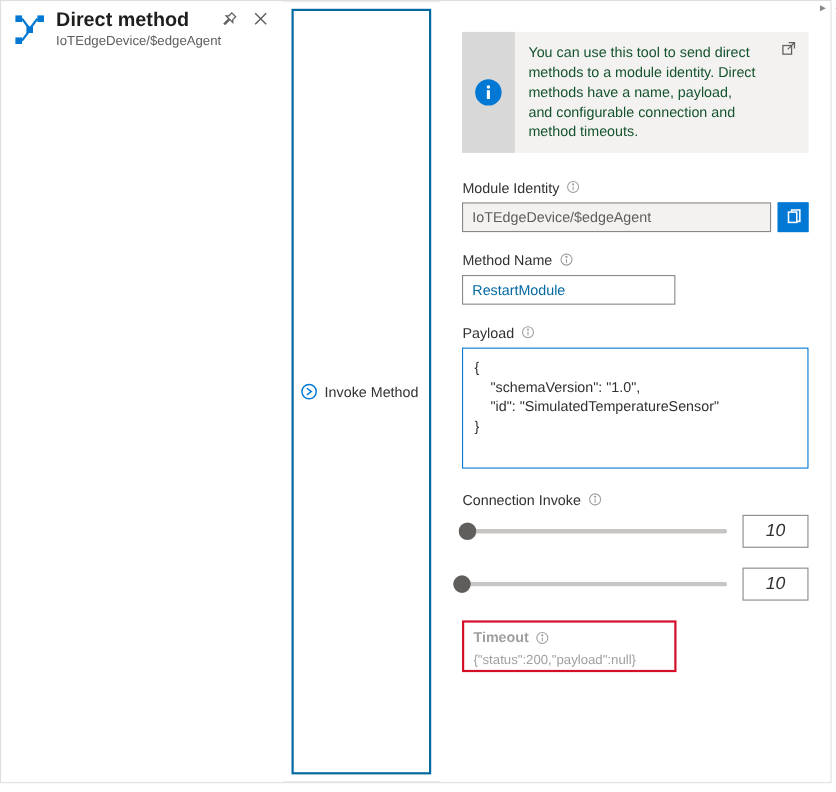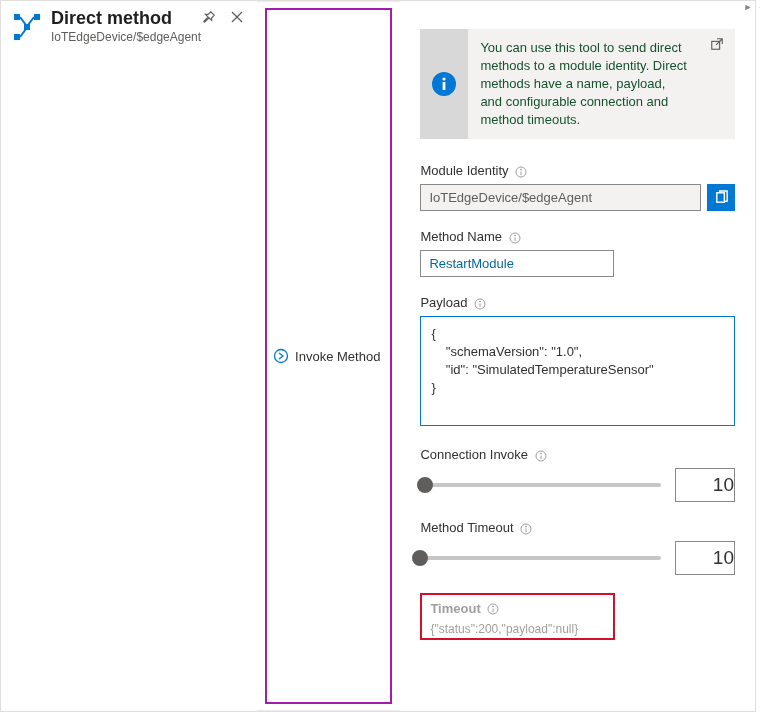--- a/index.html
+++ b/index.html
@@ -65,21 +65,21 @@
     justify-content: center;
   }
   
   .toolbar {
     border-top: 1px solid #edebe9;
     border-bottom: 1px solid #edebe9;
     padding: 6px 8px;
     display: flex;
   }
   .invoke-wrap {
-    border: 2px solid #a21caf;
+    border: 2px solid #0369a1;
     padding: 2px 6px 2px 2px;
     display: inline-flex;
   }
   .invoke-btn {
     display: inline-flex;
     align-items: center;
     gap: 6px;
     cursor: pointer;
     font-size: 13px;
     color: #323130;
@@ -121,21 +121,21 @@
     width: 36px;
     display: flex;
     align-items: flex-start;
     justify-content: center;
     padding-top: 8px;
     color: #605e5c;
   }
   .field { margin-bottom: 18px; }
   .field-label-row {
     display: flex;
-    align-items: flex-end;
+    align-items: flex-start;
     gap: 6px;
     margin-bottom: 6px;
   }
   .field-label {
     font-size: 13px;
     color: #323130;
   }
   .info-icon {
     color: #a19f9d;
     width: 13px; height: 13px;
@@ -195,23 +195,24 @@
     background: #605e5c;
     border: 2px solid #605e5c;
     transform: translate(-50%, -50%);
     cursor: pointer;
   }
   .slider-thumb.start { left: 2%; }
   .slider-thumb.zero { left: 0%; }
   .slider-value {
     width: 60px;
     border: 1px solid #8a8886;
-    text-align: right;
+    text-align: center;
     padding: 5px 0;
-    font-size: 19px;
+    font-size: 16px;
+    font-style: italic;
   }
   
   .result-section {
     margin-top: 8px;
   }
   .result-box {
     border: 2px solid #d40f2a;
     padding: 6px 8px 2px 8px;
     display: inline-block;
     min-width: 195px;
@@ -394,30 +395,20 @@
       <div class="slider-row">
         <div class="slider-track-wrap">
           <div class="slider-track"></div>
           <div class="slider-thumb start"></div>
         </div>
         <div class="slider-value">10</div>
       </div>
     </div>
 
     <div class="field">
-      <div class="field-label-row">
-        <span class="field-label">Method Timeout</span>
-        <span class="info-icon">
-          <svg width="12" height="12" viewBox="0 0 12 12" stroke="currentColor" fill="none" stroke-width="1">
-              <circle cx="6" cy="6" r="5"></circle>
-              <line x1="6" y1="5.5" x2="6" y2="9"></line>
-              <circle cx="6" cy="3.6" r="0.5" fill="currentColor"></circle>
-            </svg>
-        </span>
-      </div>
       <div class="slider-row">
         <div class="slider-track-wrap">
           <div class="slider-track"></div>
           <div class="slider-thumb zero"></div>
         </div>
         <div class="slider-value">10</div>
       </div>
     </div>
 
     <div class="result-section">

